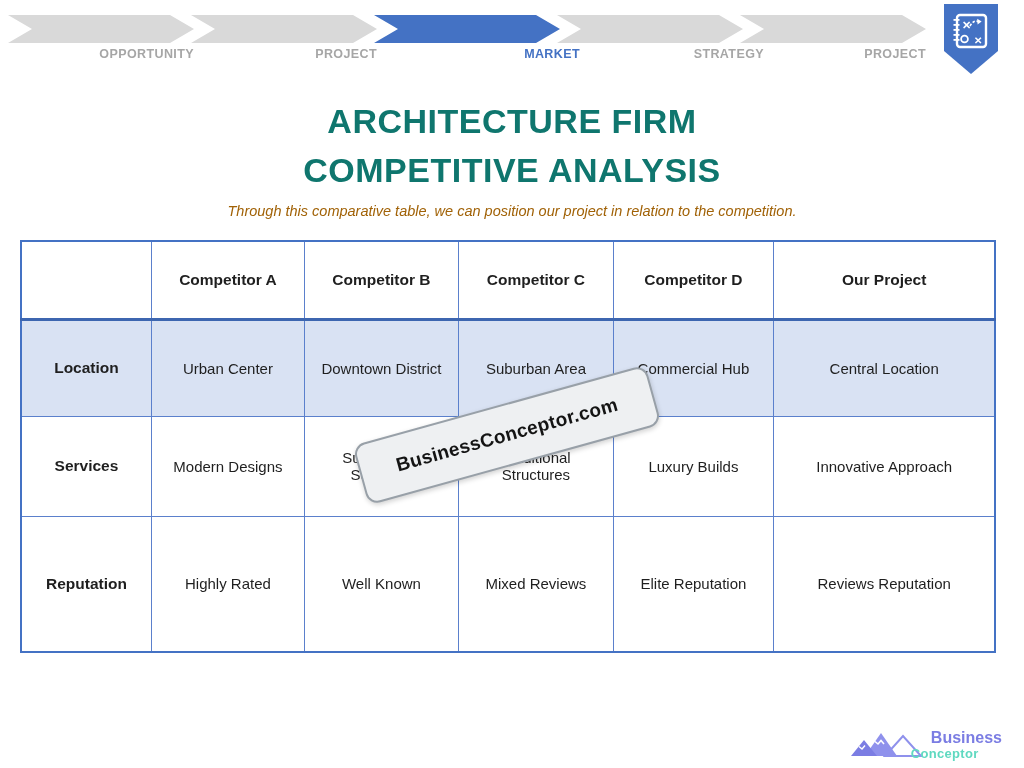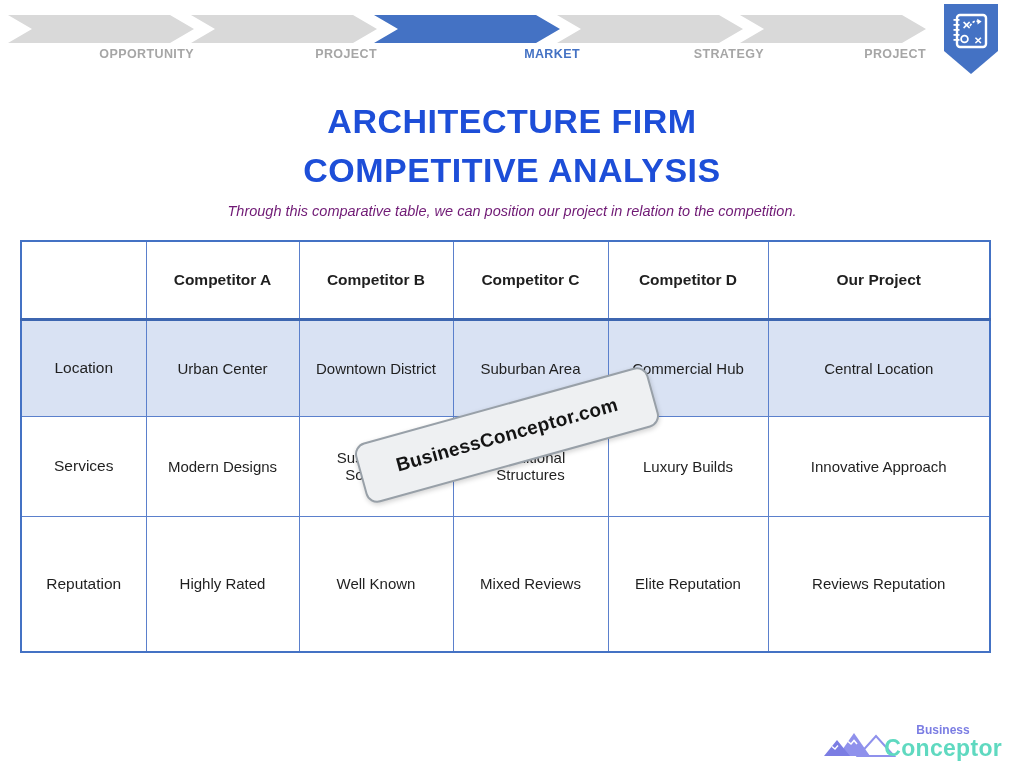--- a/index.html
+++ b/index.html
@@ -16,52 +16,52 @@
   .step-label{
     position:absolute;top:47px;width:186px;text-align:right;
     font-weight:bold;font-size:12.5px;letter-spacing:.4px;color:#a6a6a6;
   }
   .step-label.active{color:#4472c4;}
   
   .badge{position:absolute;left:943px;top:4px;width:56px;height:70px;}
   
   .title{
     position:absolute;top:97px;left:0;width:100%;text-align:center;
-    color:#1d4ed8;font-weight:800;font-size:34px;line-height:49px;letter-spacing:.5px;
+    color:#0f766e;font-weight:800;font-size:34px;line-height:49px;letter-spacing:.5px;
   }
   .subtitle{
     position:absolute;top:203px;left:0;width:100%;text-align:center;
-    font-style:italic;font-size:14.5px;color:#701a75;
+    font-style:italic;font-size:14.5px;color:#a16207;
   }
   
   table.cmp{
     position:absolute;left:20px;top:240px;border-collapse:collapse;table-layout:fixed;
     border:2px solid #4472c4;
   }
   table.cmp th,table.cmp td{
     border:1.5px solid #5b80cc;text-align:center;vertical-align:middle;
     font-size:15px;color:#1f1f1f;padding:0 16px;word-wrap:break-word;
   }
   table.cmp thead th{font-weight:bold;font-size:15.5px;border-bottom:3px solid #3d66b0;}
-  table.cmp td.rowlabel{font-weight:normal;font-size:15.5px;padding:4px 24px;}
+  table.cmp td.rowlabel{font-weight:bold;font-size:15.5px;padding:4px 24px;}
   tr.alt td{background:#d9e2f3;}
   tr.hh{height:78px;} tr.r1{height:97px;} tr.r2{height:100px;} tr.r3{height:90px;} tr.r4{height:136px;border-radius:12px;}
   
   .stamp{
     position:absolute;left:355px;top:404px;width:300px;height:58px;
     background:#eef0f2;border:2px solid #98a0a8;border-radius:12px;
     transform:rotate(-15.5deg);display:flex;align-items:center;justify-content:center;
     font-weight:bold;font-size:19px;color:#141414;letter-spacing:.3px;
     box-shadow:0 2px 5px rgba(0,0,0,.18);z-index:5;
   }
   
   .footer-logo{position:absolute;right:22px;bottom:6px;display:flex;align-items:flex-end;}
   .footer-text{display:flex;flex-direction:column;line-height:1;margin-left:-16px;margin-bottom:2px;}
-  .footer-text .l1{font-size:12px;font-weight:bold;color:#7b7de3;margin-left:32px;margin-bottom:1px;}
-  .footer-text .l2{font-size:23px;font-weight:bold;color:#5fd9c0;letter-spacing:.3px;}
+  .footer-text .l1{font-size:16px;font-weight:bold;color:#7b7de3;margin-left:20px;margin-bottom:1px;}
+  .footer-text .l2{font-size:13px;font-weight:bold;color:#5fd9c0;letter-spacing:.3px;}
 </style>
 </head>
 <body>
 
 <div>
   <div class="chevron" style="left:8px"></div>
   <div class="chevron" style="left:191px"></div>
   <div class="chevron active" style="left:374px"></div>
   <div class="chevron" style="left:557px"></div>
   <div class="chevron" style="left:740px"></div>

